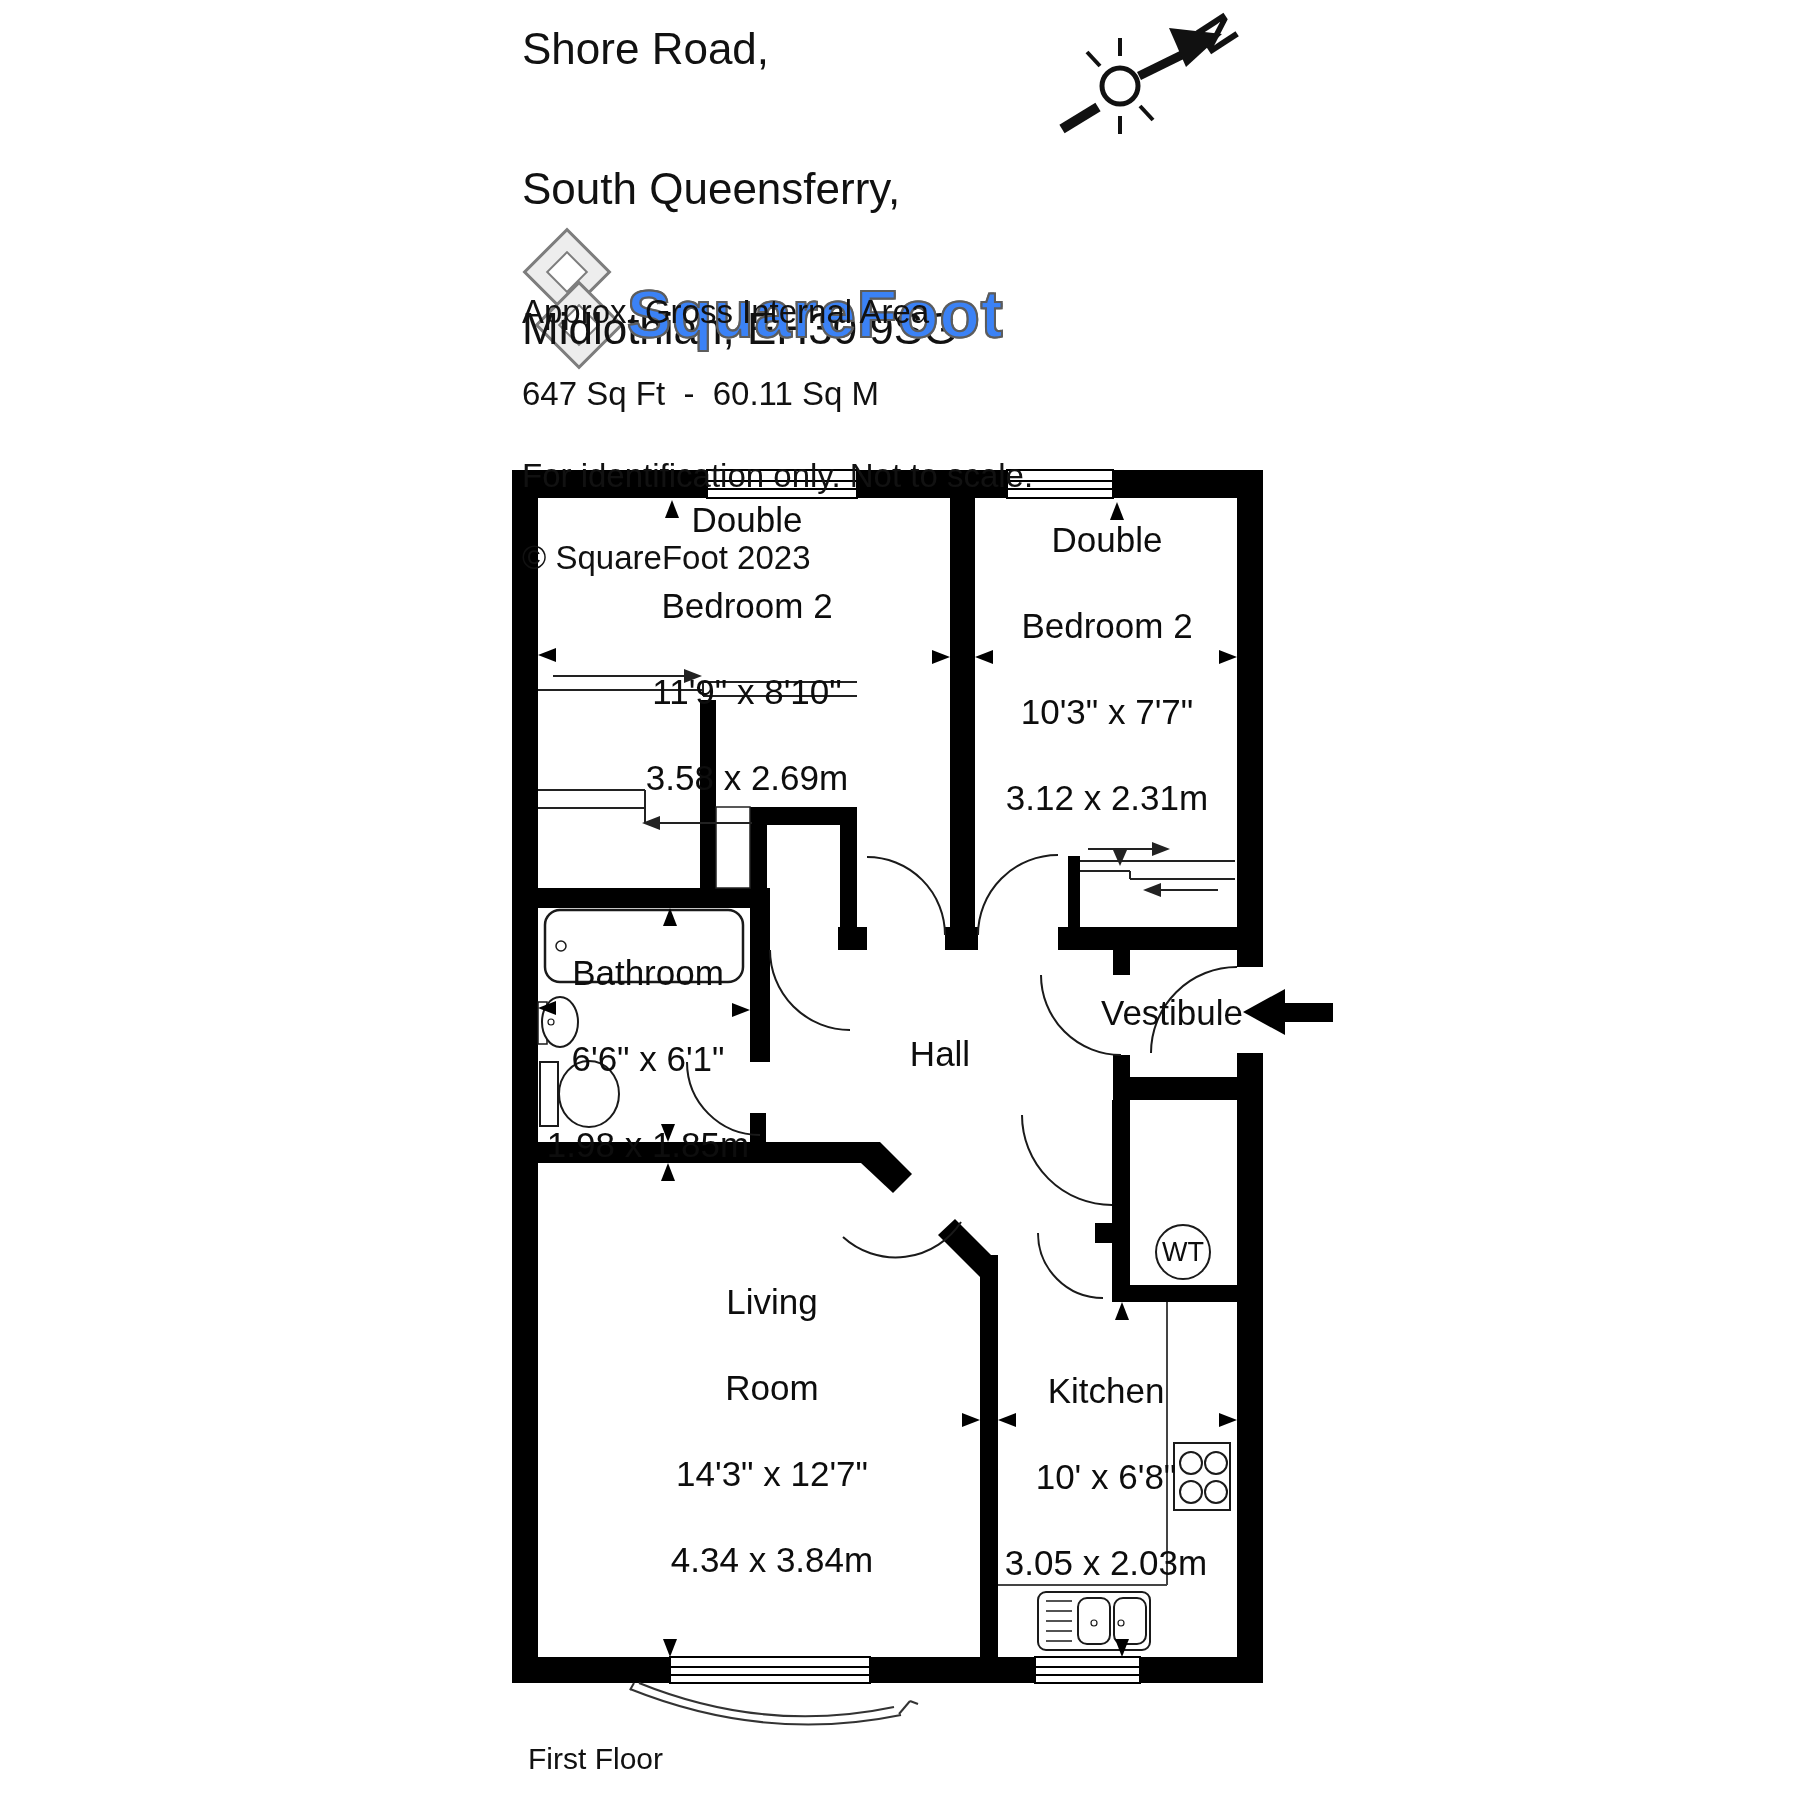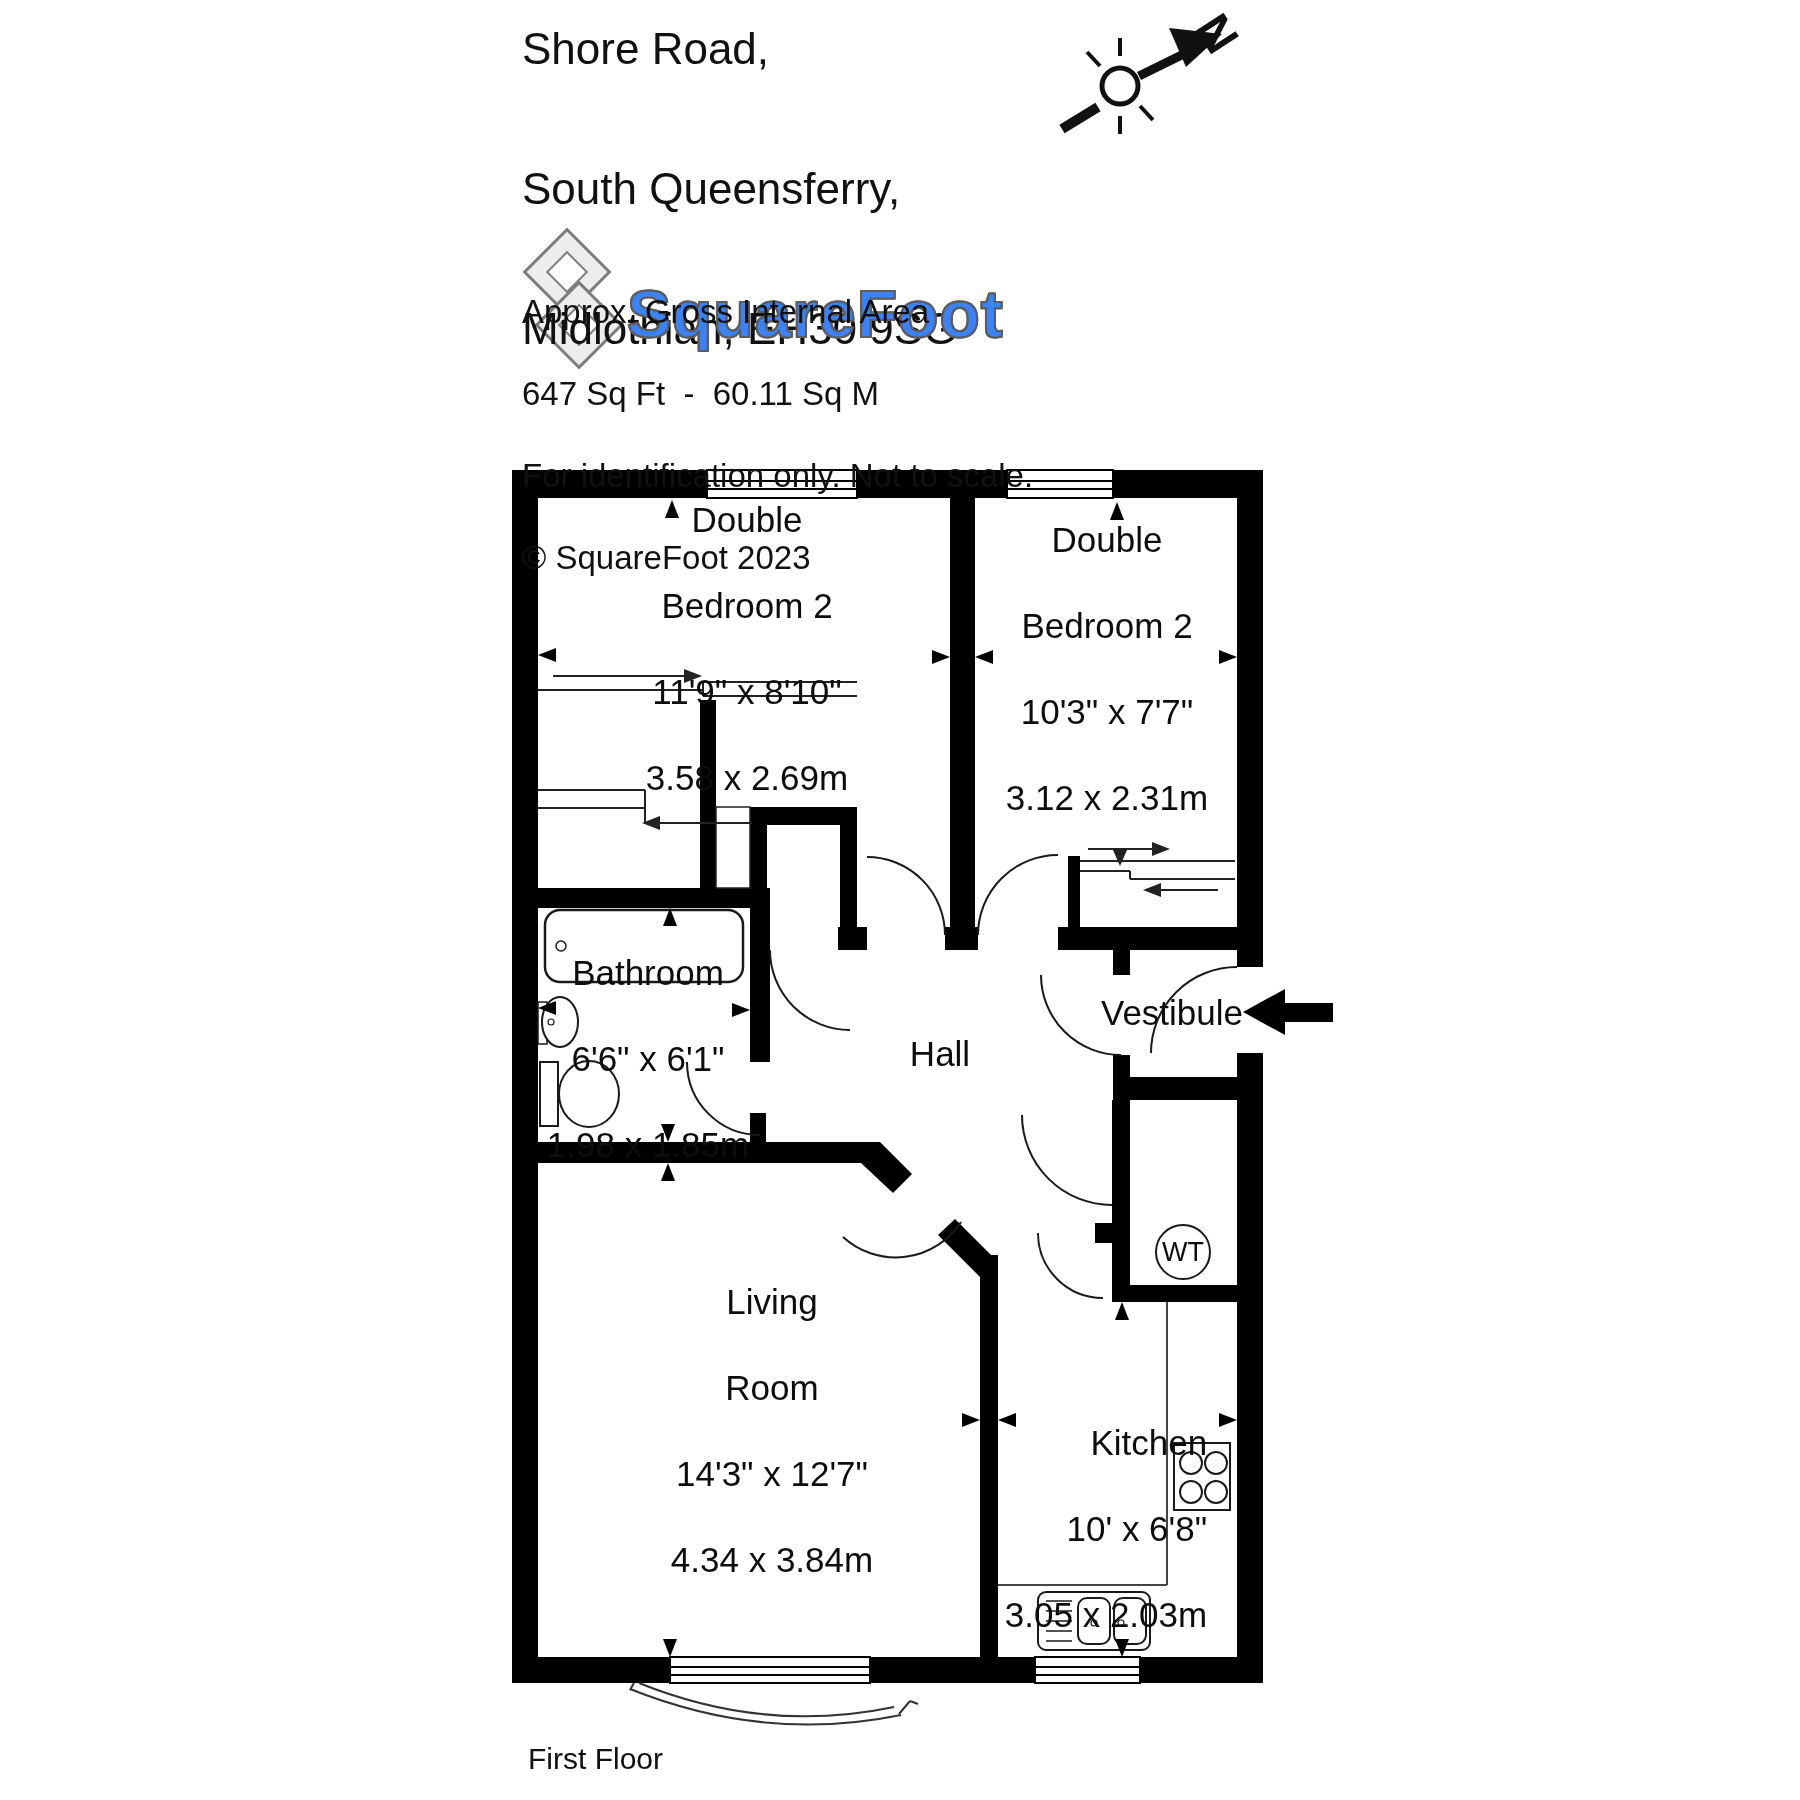--- a/index.html
+++ b/index.html
@@ -240,19 +240,19 @@
 
 <div class="room-label" style="left:940px;top:1053px;">Hall</div>
 
 <div class="room-label" style="left:1172px;top:1012px;">Vestibule</div>
 
 <div class="room-label" style="left:772px;top:1430px;"><span>Living</span><br>
 <span>Room</span><br>
 <span>14'3" x 12'7"</span><br>
 <span>4.34 x 3.84m</span></div>
 
-<div class="room-label" style="left:1106px;top:1528px;text-align:right;"><span>Kitchen</span><br>
+<div class="room-label" style="left:1106px;top:1476px;"><span>Kitchen</span><br>
 <span>10' x 6'8"</span><br>
 <span>3.05 x 2.03m</span></div>
 
 <div class="room-label small-label" style="left:1183px;top:1252px;">WT</div>
 
 <div class="floor-label">First Floor</div>
 
 </body></html>

